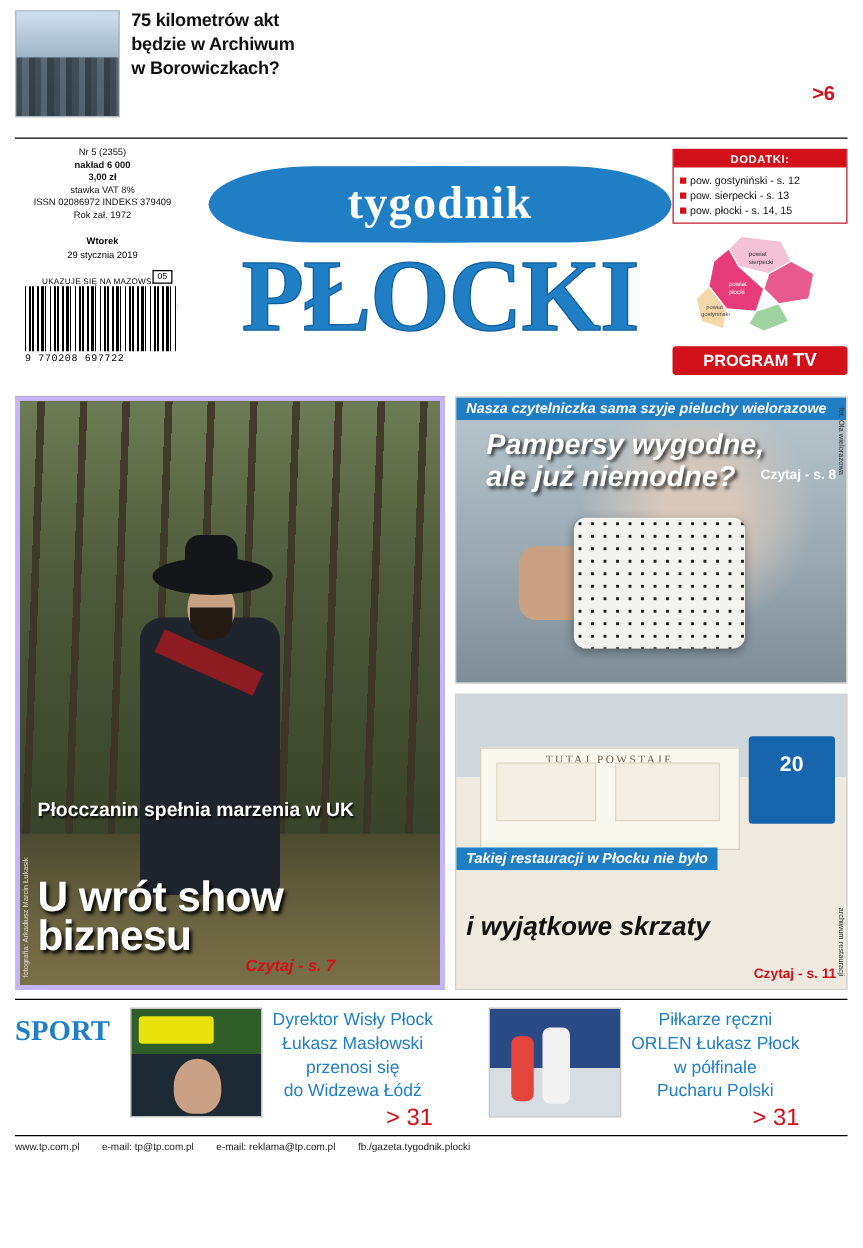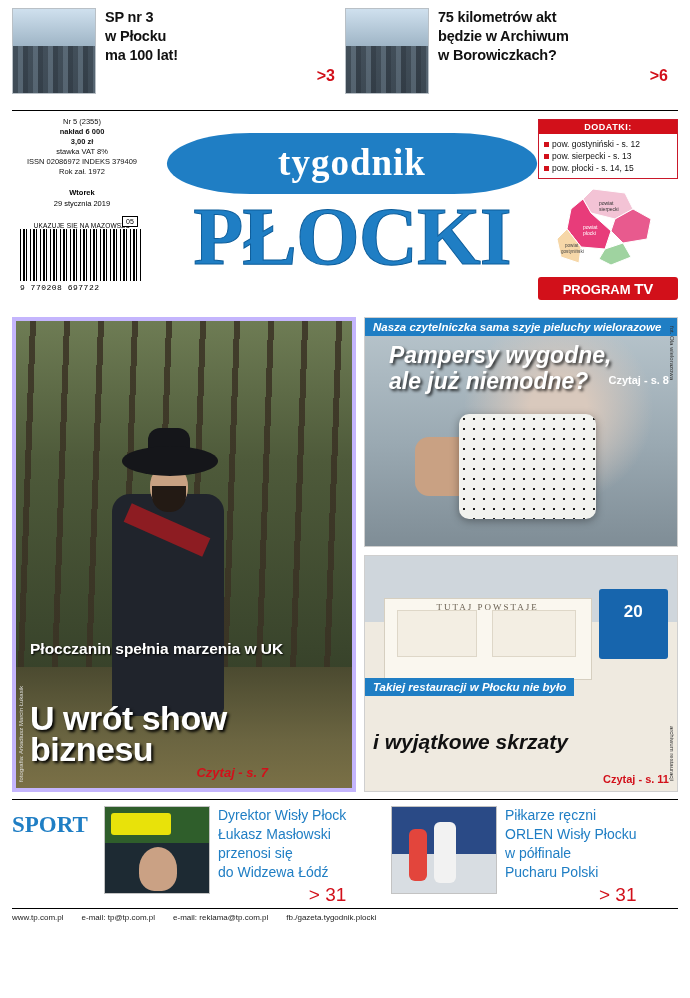--- a/index.html
+++ b/index.html
@@ -125,46 +125,34 @@
   .sport{display:flex;align-items:stretch;margin-top:7px;height:96px;border-top:1px solid #000;padding-top:6px;}
   .sport-title{width:92px;color:#1f7ec4;font-size:23px;font-weight:bold;font-family:"Liberation Serif",serif;padding-top:6px;}
   .sport-item{display:flex;flex:1;gap:8px;}
   .sport-photo{width:104px;height:86px;flex:0 0 104px;border:1px solid #c3c3c3;position:relative;overflow:hidden;}
   .sp1{background:linear-gradient(180deg,#2f5e2b 0 42%,#1d2a33 42% 100%);}
   .sp1 .logo{position:absolute;left:6px;top:6px;width:60px;height:22px;background:#e8e20a;border-radius:3px;}
   .sp1 .face{position:absolute;left:34px;top:40px;width:38px;height:44px;background:#caa184;border-radius:50% 50% 40% 40%;}
   .sp2{background:linear-gradient(180deg,#2a4a86 0 55%,#d8dde2 55% 100%);}
   .sp2 .player{position:absolute;left:40%;top:18%;width:22%;height:70%;background:#f2f2f2;border-radius:6px;}
   .sp2 .player2{position:absolute;left:16%;top:26%;width:18%;height:60%;background:#e3453c;border-radius:6px;}
-  .sport-text{font-size:14px;line-height:19px;color:#1f7ec4;font-weight:500;}
+  .sport-text{font-size:14px;line-height:19px;color:#1f7ec4;font-weight:500;text-align:center;}
   .sport-page{color:#d2101a;font-weight:normal;font-size:19px;text-align:right;margin-top:2px;}
 
   
   .footer{border-top:1px solid #000;margin-top:6px;padding-top:4px;font-size:8px;color:#222;display:flex;gap:18px;}
   .footer span{white-space:nowrap;}
 </style>
 </head>
 <body>
 
 <div class="page">
 
   <div class="teaser-strip">
 
-    <div class="teaser">
-      <div class="teaser-photo p1">
-          <div class="sky"></div>
-          <div class="ppl"></div>
-        </div>
-      <div class="teaser-text">
-        <div class="line">SP nr 3</div>
-        <div class="line">w Płocku</div>
-        <div class="line">ma 100 lat!</div>
-        <div class="teaser-page">&gt;3</div>
-      </div>
-    </div>
 
     <div class="teaser">
       <div class="teaser-photo p2">
           <div class="sky"></div>
           <div class="ppl"></div>
         </div>
       <div class="teaser-text">
         <div class="line">75 kilometrów akt</div>
         <div class="line">będzie w Archiwum</div>
         <div class="line">w Borowiczkach?</div>
@@ -323,21 +311,21 @@
       </div>
     </div>
 
     <div class="sport-item">
       <div class="sport-photo sp2">
           <div class="player2"></div>
           <div class="player"></div>
         </div>
       <div>
         <div class="sport-text">Piłkarze ręczni</div>
-        <div class="sport-text">ORLEN Wisły Płocku</div>
+        <div class="sport-text">ORLEN Łukasz Płock</div>
         <div class="sport-text">w półfinale</div>
         <div class="sport-text">Pucharu Polski</div>
         <div class="sport-page">&gt; 31</div>
       </div>
     </div>
   </div>
 
   <div class="footer">
     <span>www.tp.com.pl</span>
     <span>e-mail: tp@tp.com.pl</span>

